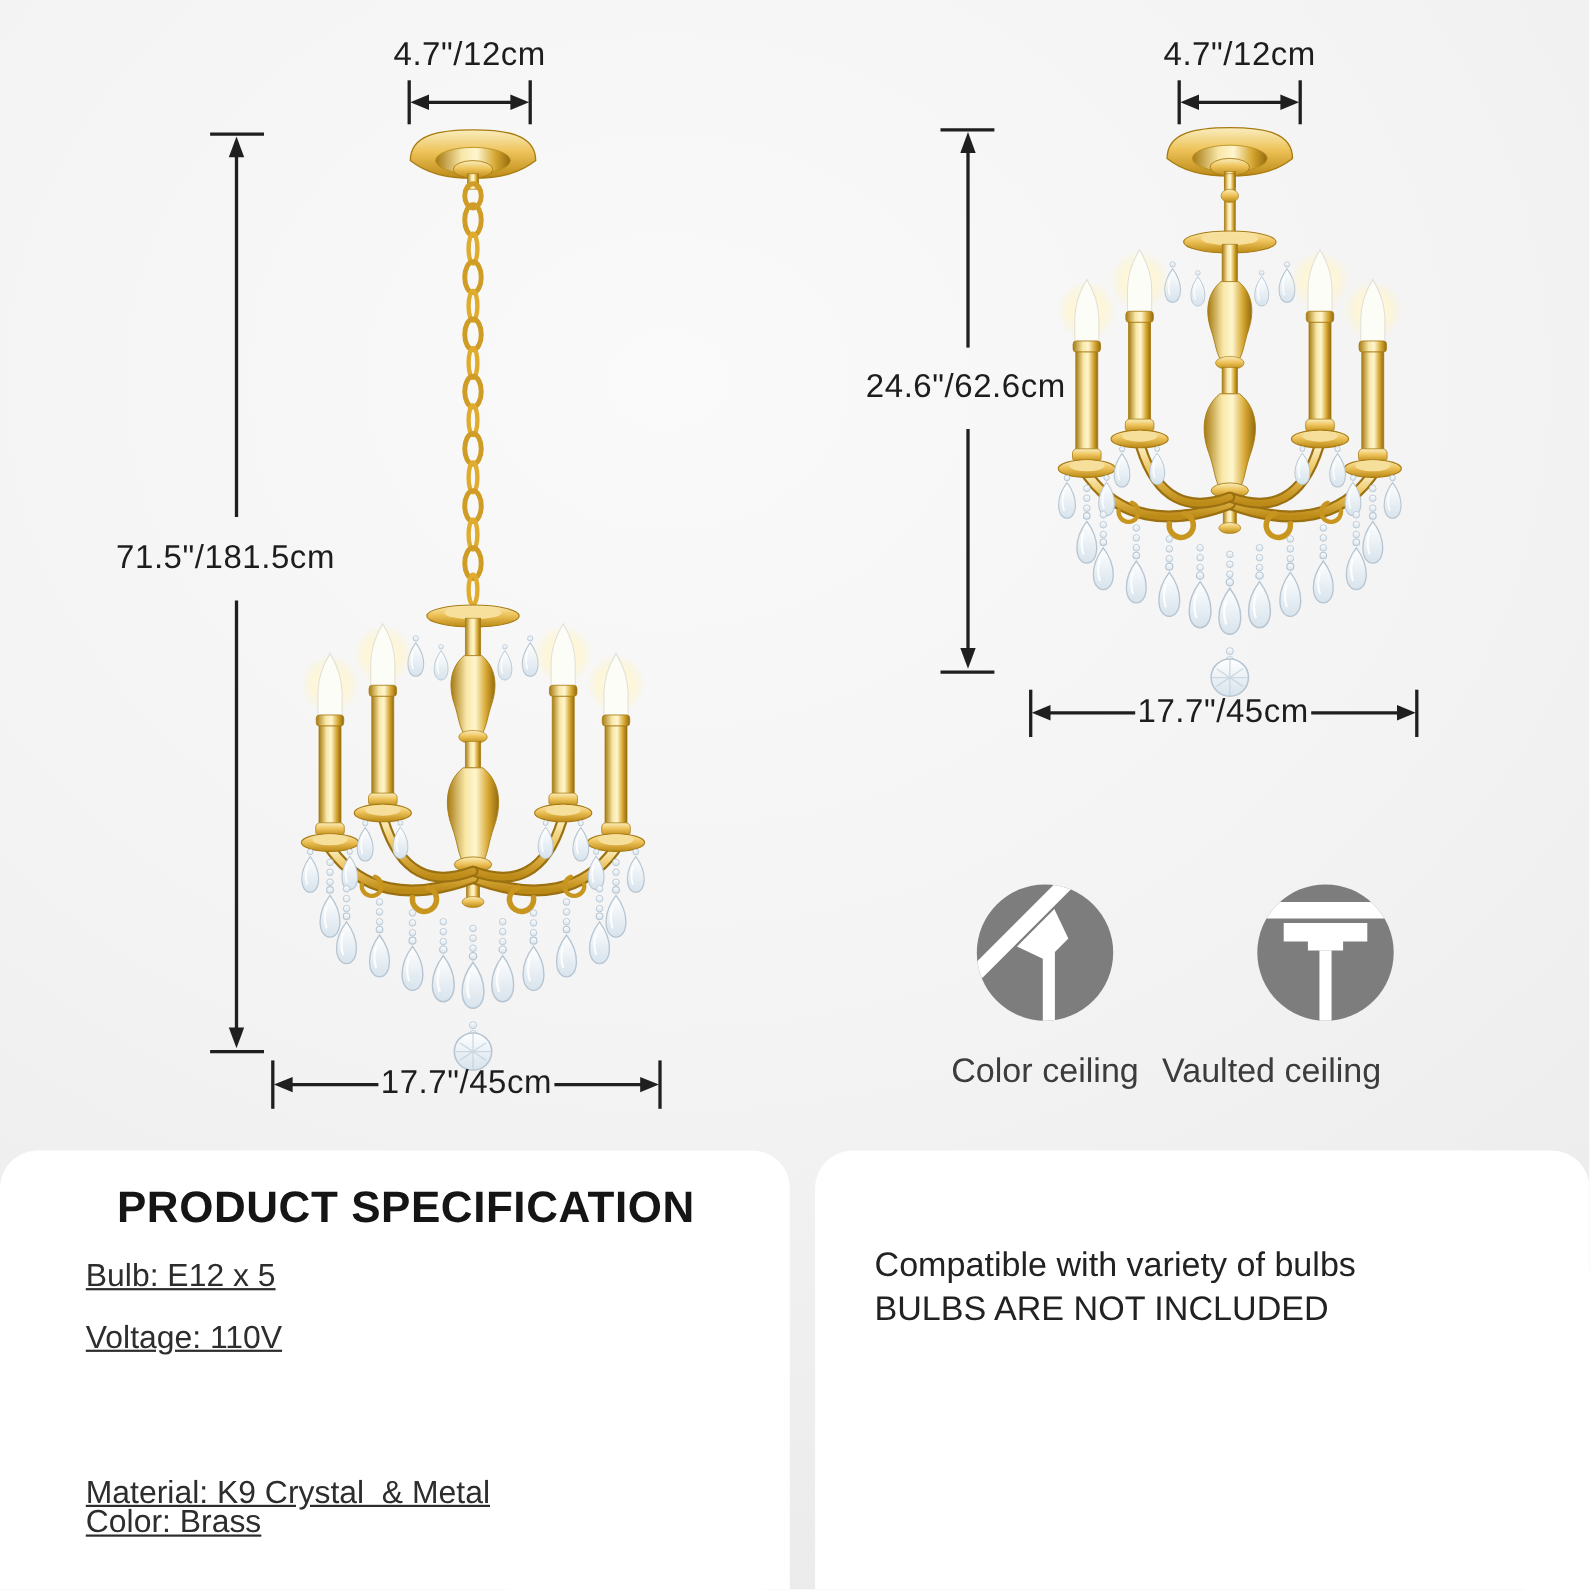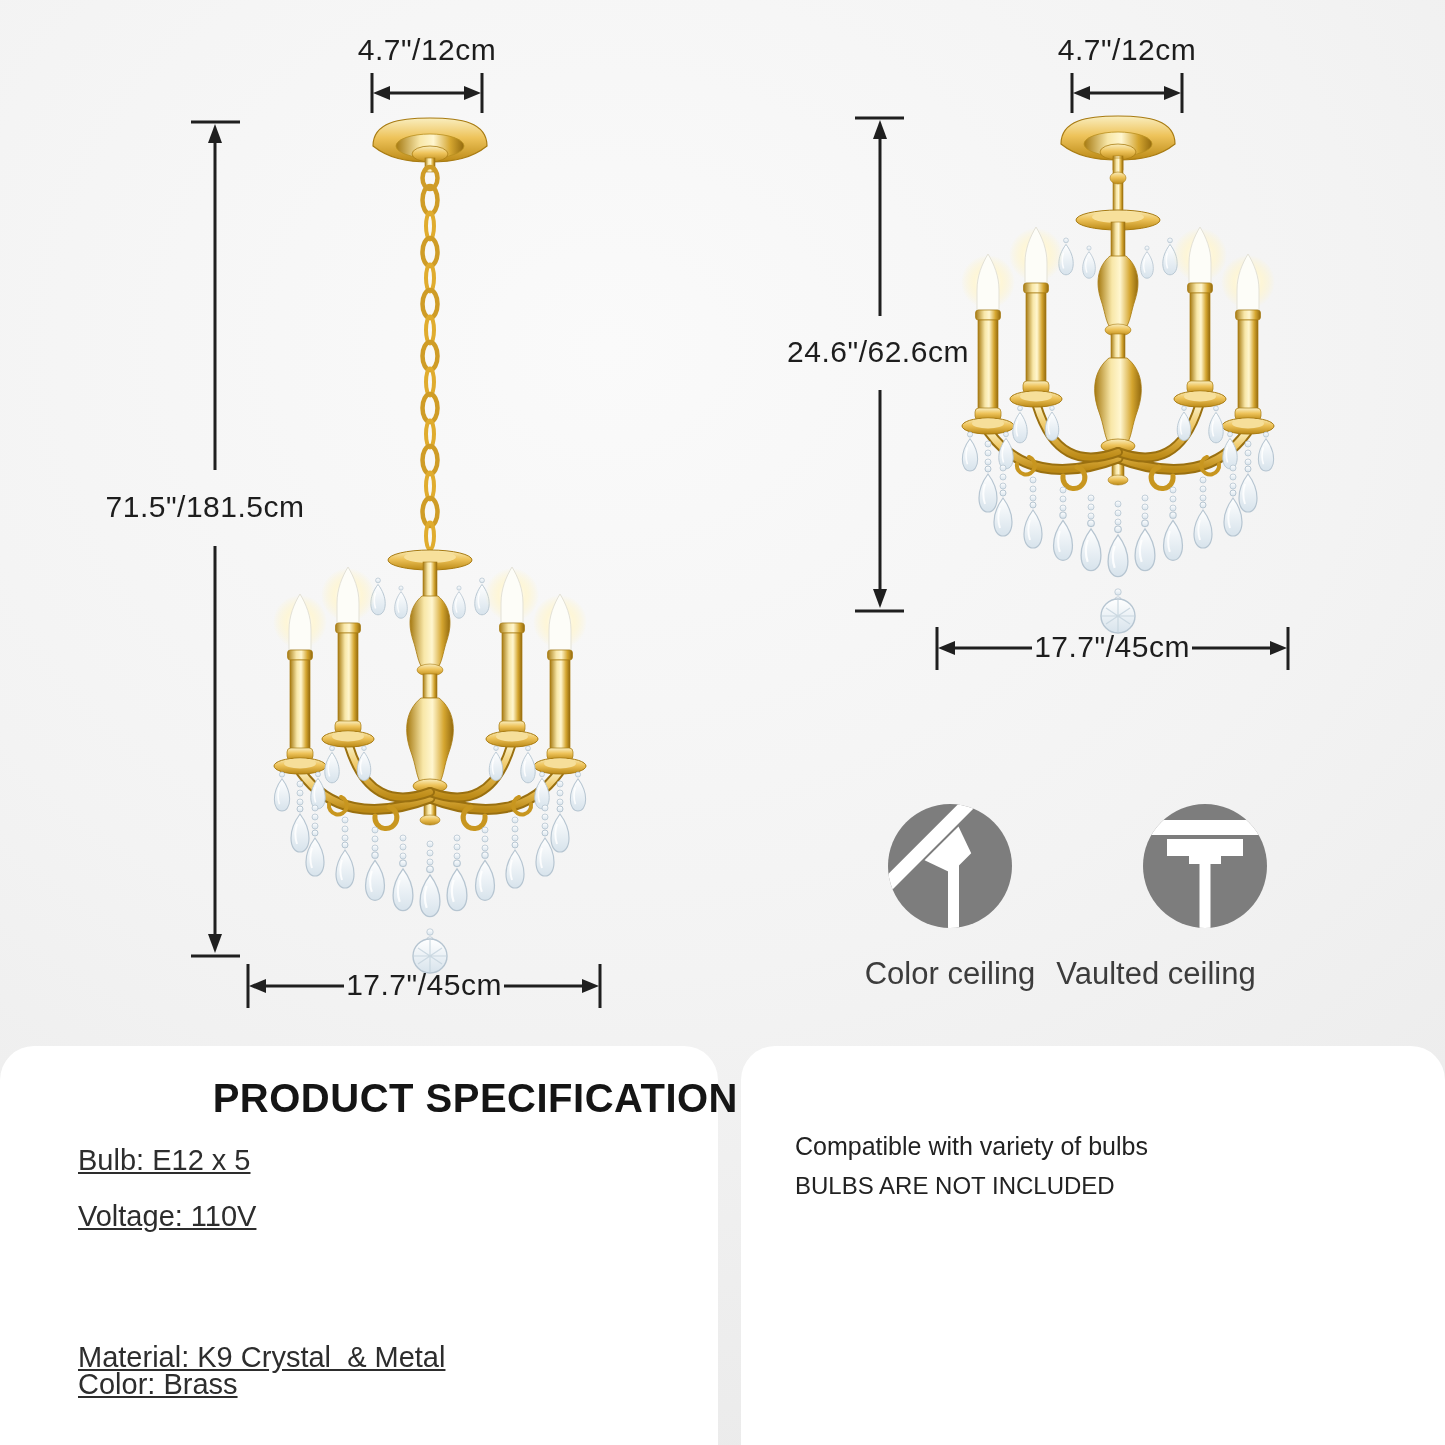--- a/index.html
+++ b/index.html
@@ -6,29 +6,29 @@
   body{width:1445px;height:1445px;font-family:"Liberation Sans","DejaVu Sans",sans-serif;}
   .stage{position:relative;width:1445px;height:1445px;overflow:hidden;
          background:radial-gradient(115% 95% at 42% 24%, #fafafa 0%, #f3f3f3 46%, #e7e7e7 100%);}
   .art{position:absolute;left:0;top:0;}
   .dim{position:absolute;transform:translate(-50%,-50%);font-size:30px;color:#1d1d1d;
        white-space:nowrap;letter-spacing:0.5px;}
   .iconlabel{position:absolute;transform:translate(-50%,-50%);font-size:31px;color:#3c3c3c;white-space:nowrap;}
   .card{position:absolute;top:1046px;height:399px;background:#ffffff;border-radius:34px 34px 0 0;}
   .card-left{left:0;width:718px;}
   .card-right{left:741px;width:704px;}
-  .spec-title{position:absolute;left:0;top:1076px;width:738px;text-align:right;font-size:40px;
+  .spec-title{position:absolute;left:0;top:1076px;width:738px;text-align:center;font-size:40px;
               font-weight:800;color:#151515;letter-spacing:0.5px;}
   .spec-row{position:absolute;left:78px;font-size:29px;color:#2d2d2d;white-space:pre;text-decoration:underline;}
   .bulb-title{position:absolute;left:795px;top:1078px;font-size:42px;font-weight:800;color:#121212;
               letter-spacing:0.5px;white-space:nowrap;}
   .bulb-title .accent{color:#f2a23e;}
   .bulb-title .rest{margin-left:14px;}
-  .bulb-sub{position:absolute;left:795px;top:1132px;font-size:25px;color:#222222;white-space:nowrap;}
-  .bulb-note{position:absolute;left:795px;top:1172px;font-size:24px;color:#222222;white-space:nowrap;}
+  .bulb-sub{position:absolute;left:795px;top:1132px;font-size:31px;color:#222222;white-space:nowrap;}
+  .bulb-note{position:absolute;left:795px;top:1172px;font-size:31px;color:#222222;white-space:nowrap;}
 </style>
 </head>
 <body>
 
 <div class="stage">
 
 <svg class="art" width="1445" height="1445" viewBox="0 0 1445 1445">
   <defs>
     <linearGradient id="gold" x1="0" y1="0" x2="0" y2="1">
       <stop offset="0" stop-color="#f9eebf"></stop>

